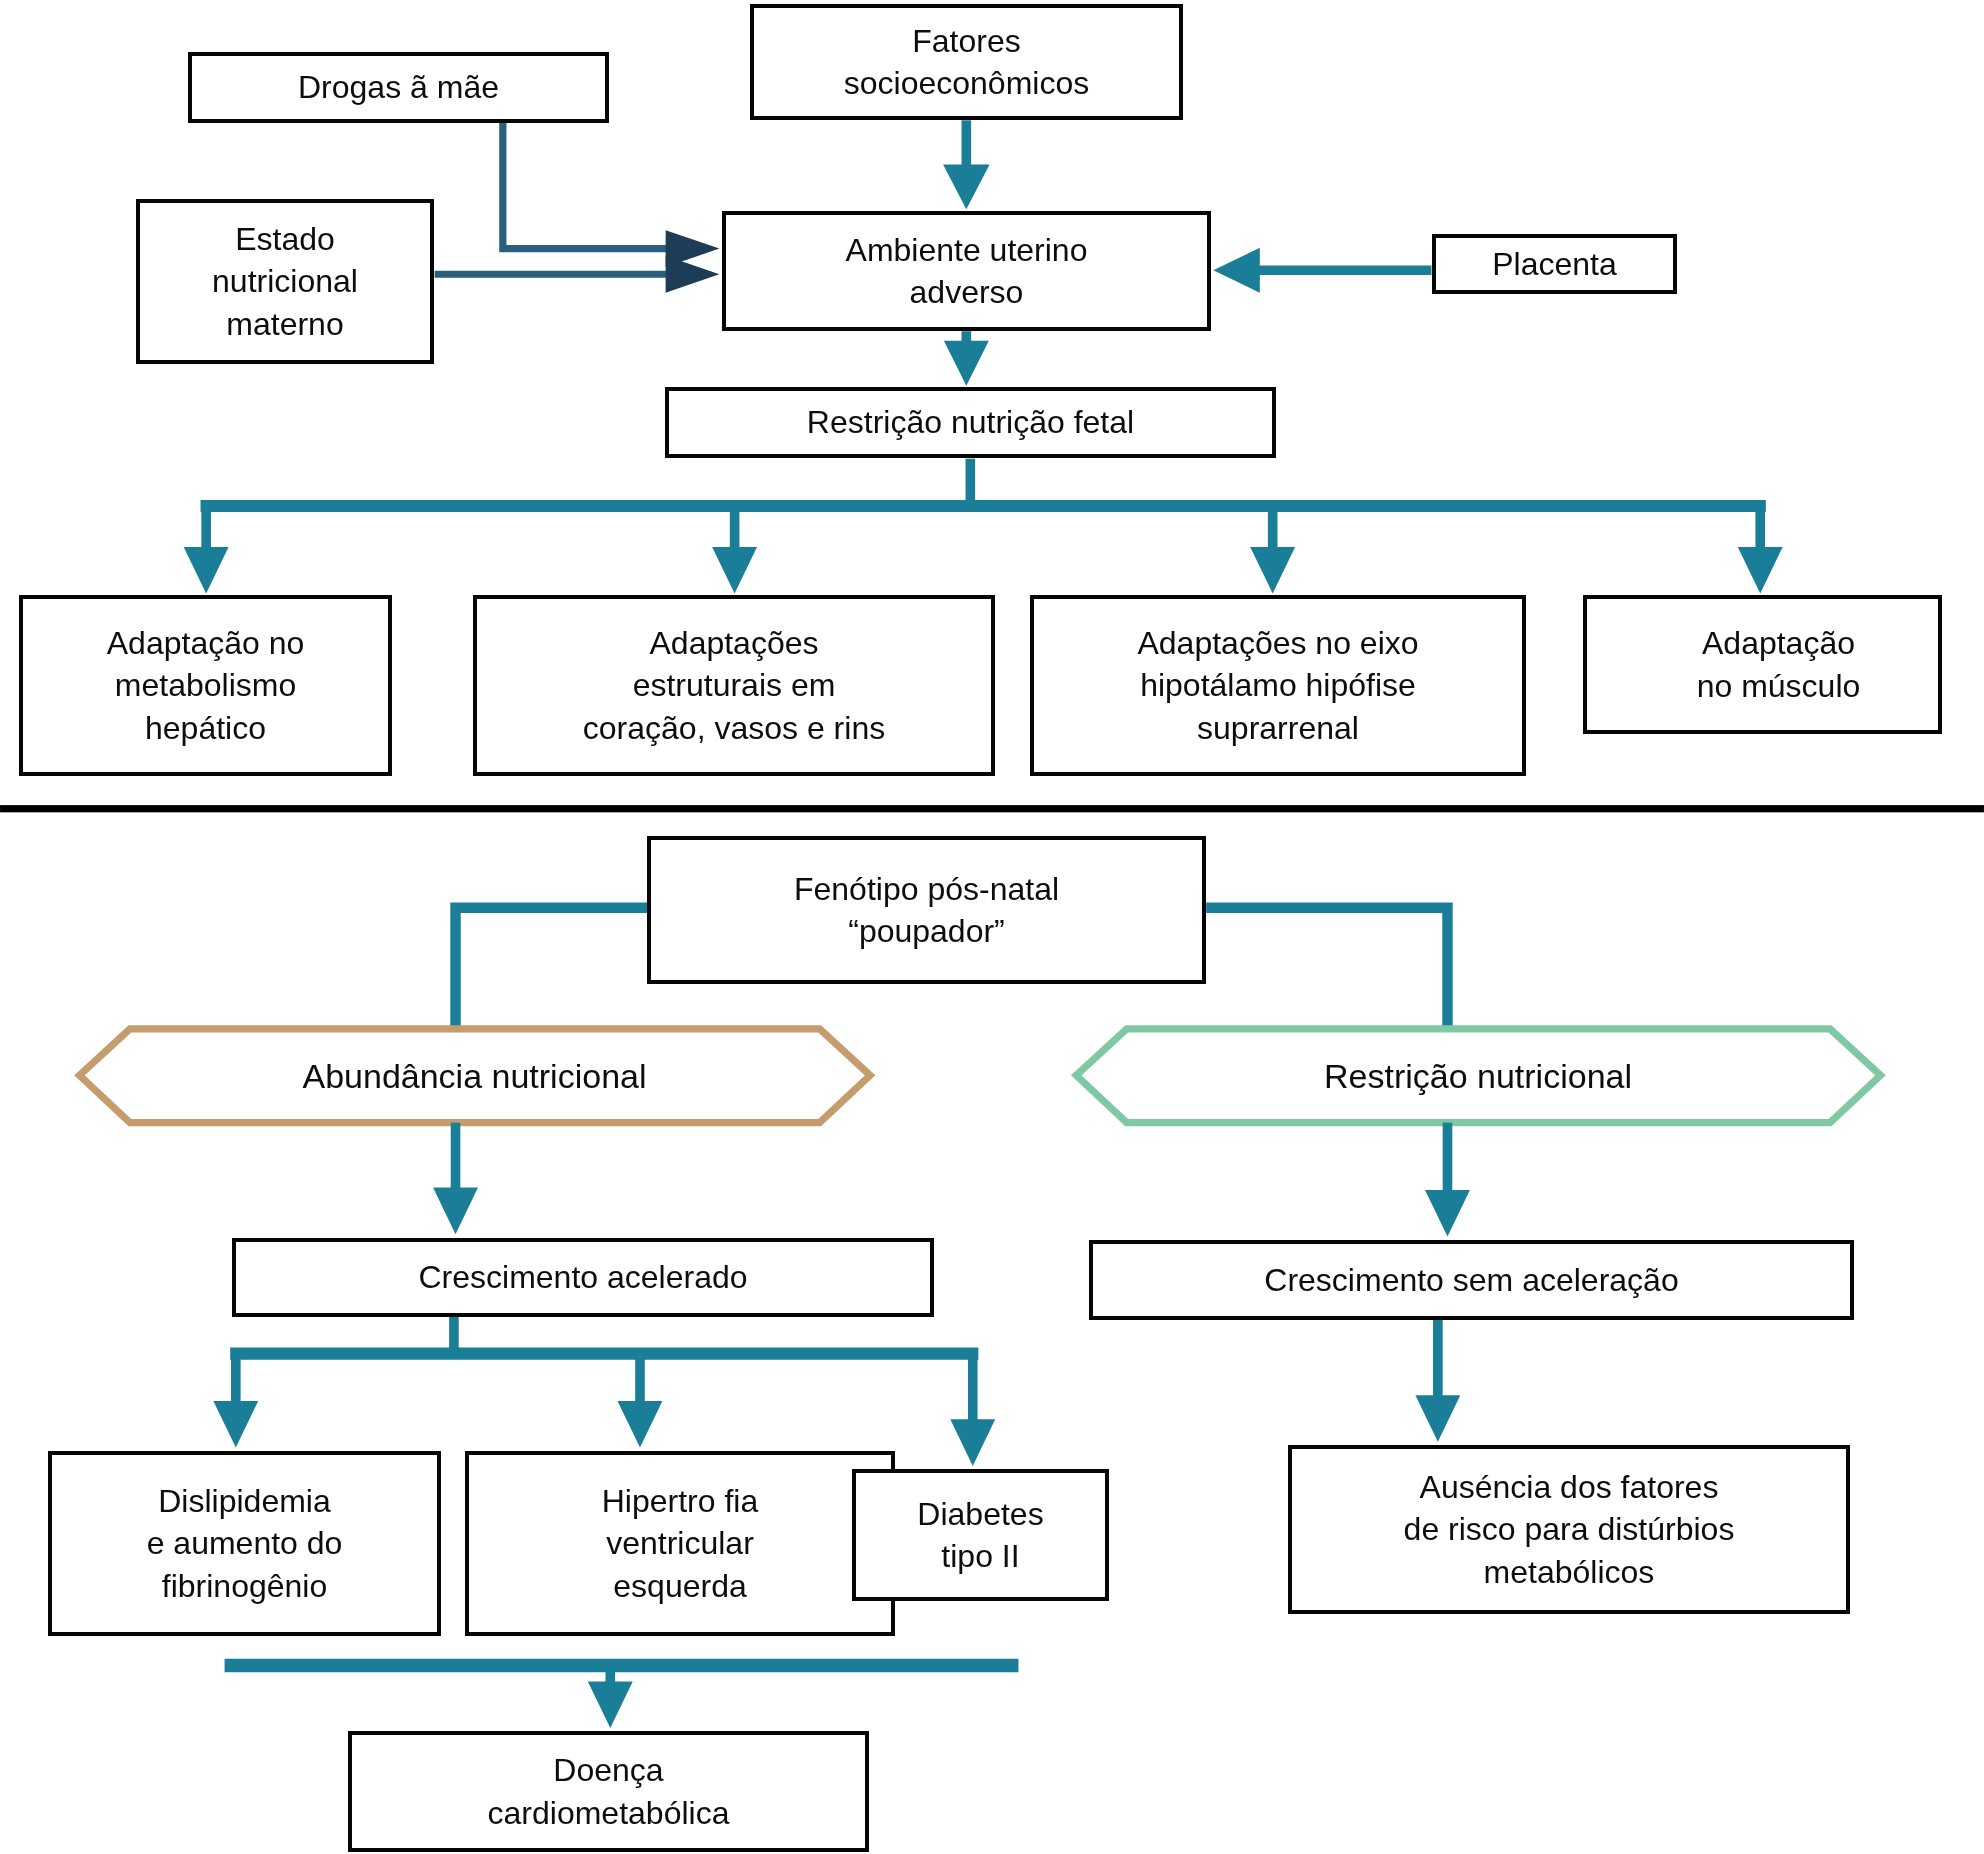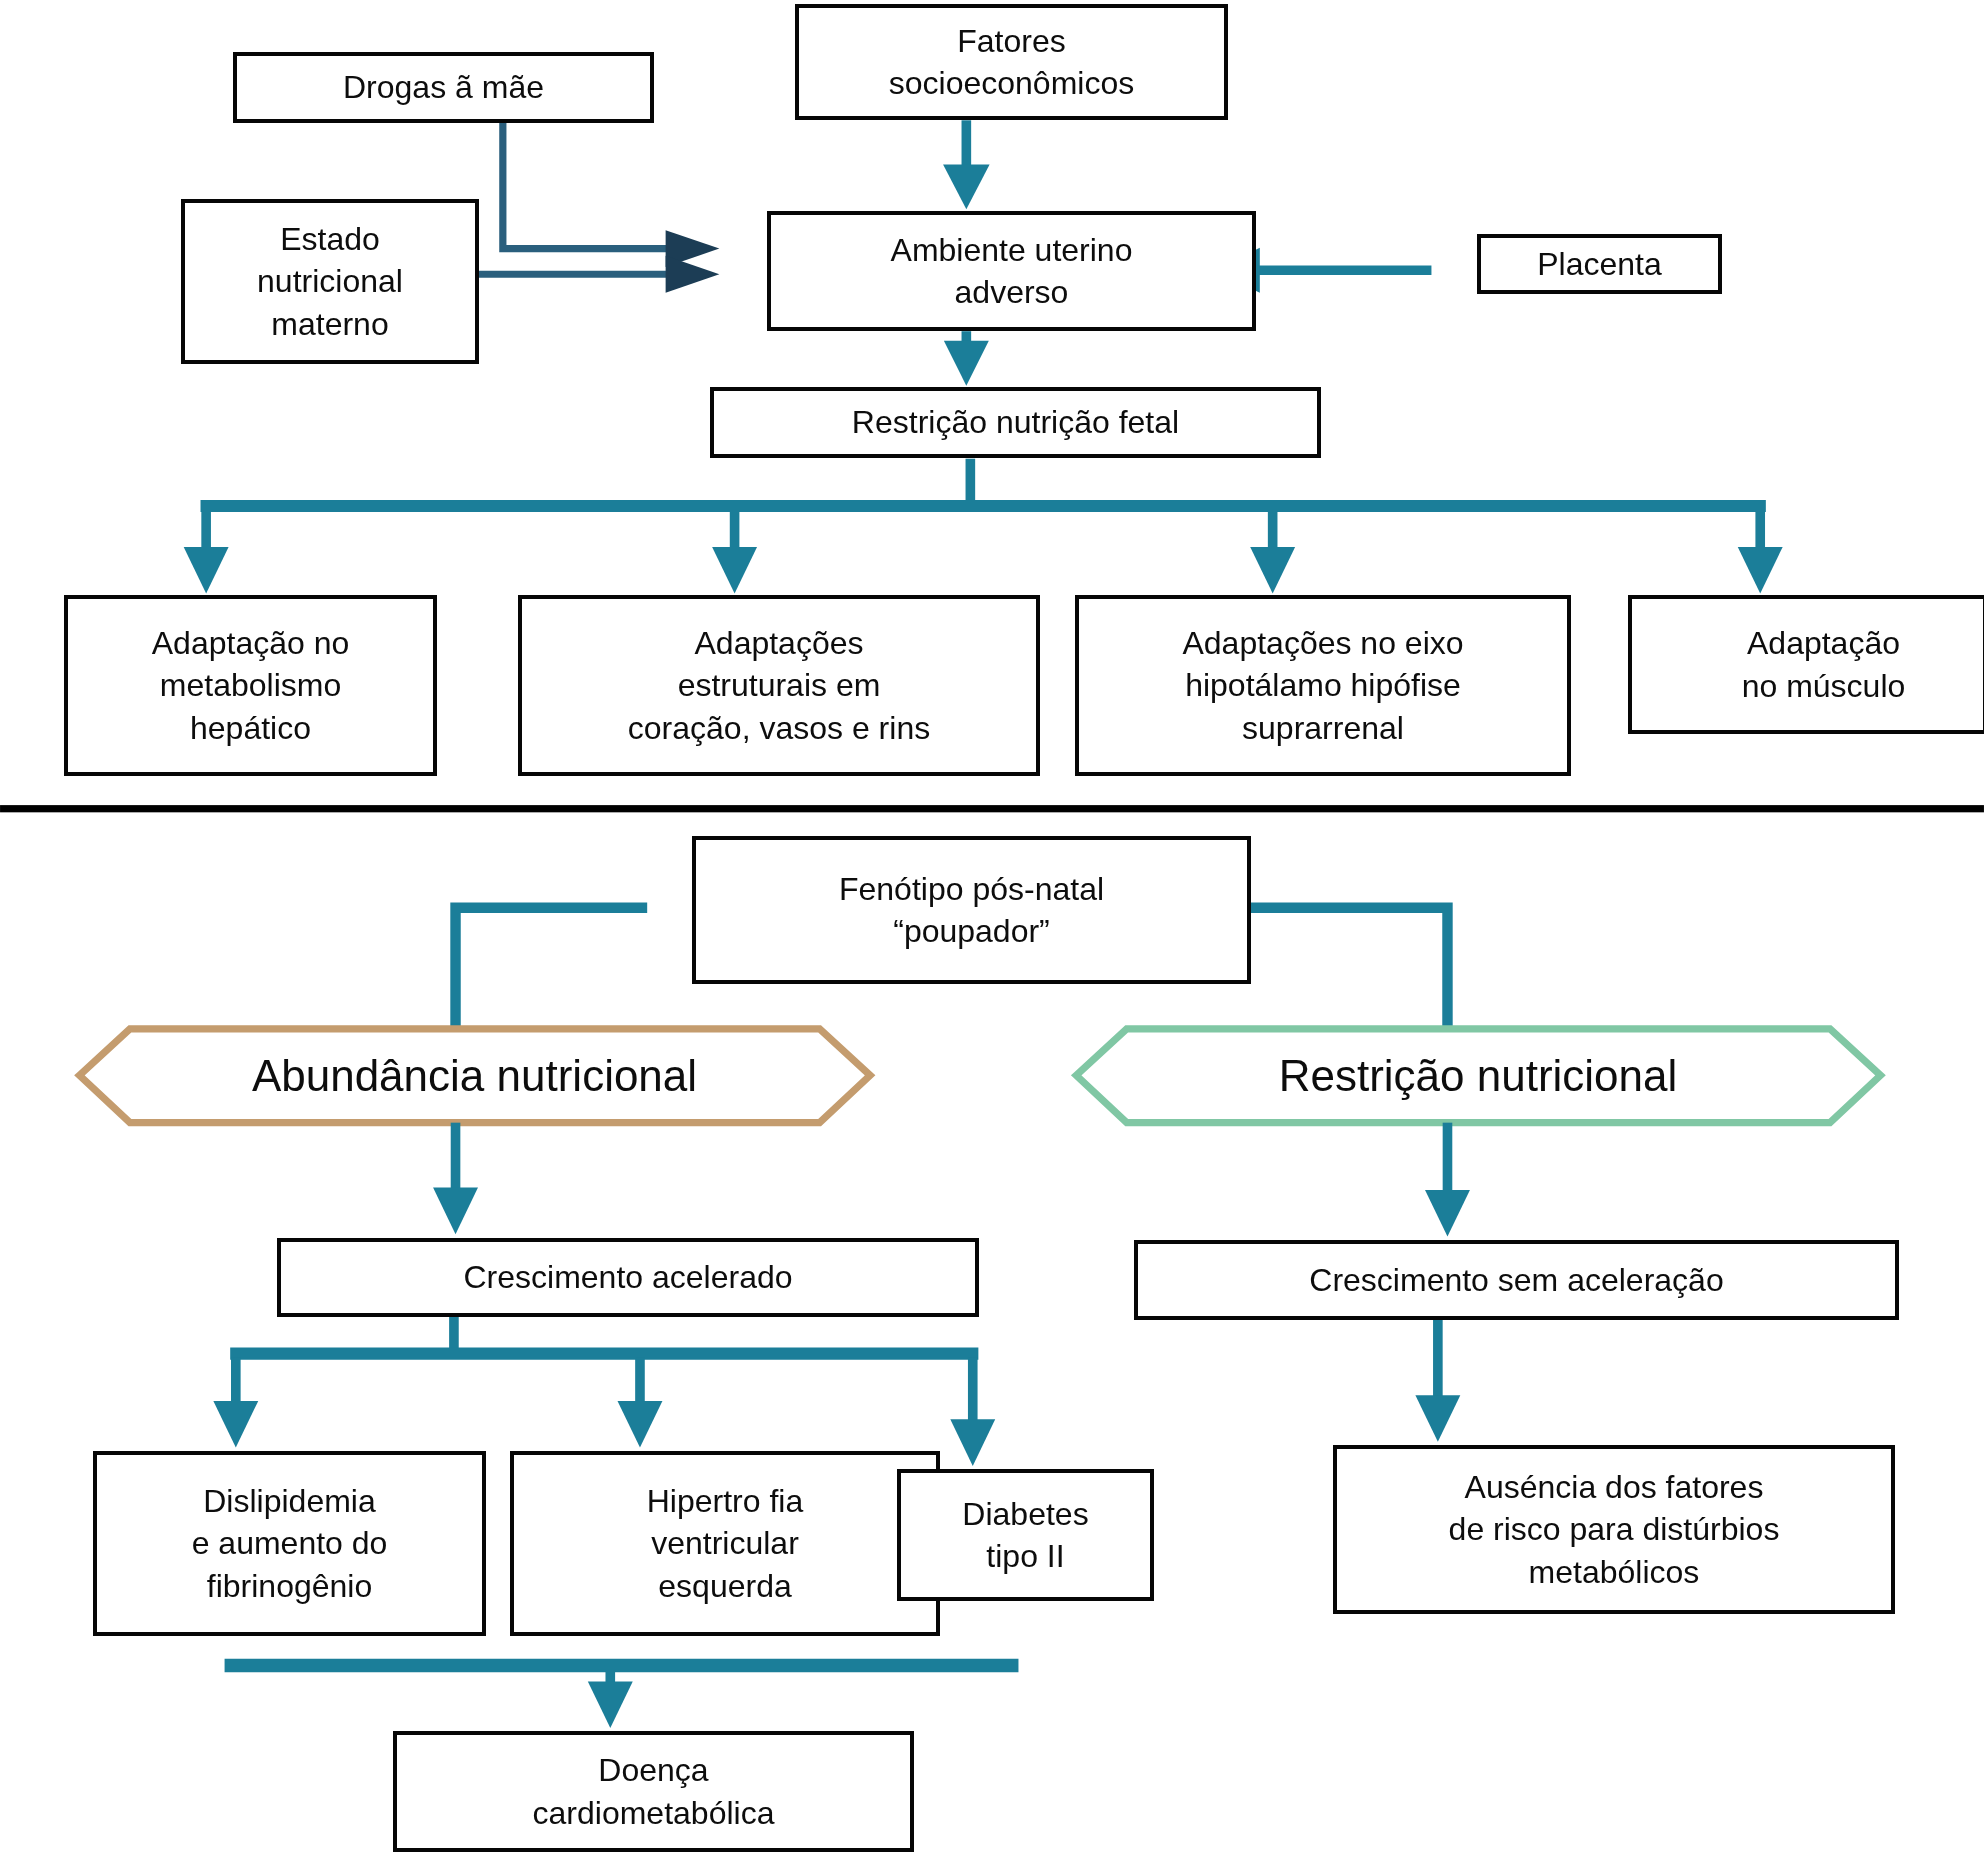--- a/index.html
+++ b/index.html
@@ -23,30 +23,29 @@
     background: #ffffff;
     border: 4px solid #060606;
     display: flex;
     align-items: center;
     justify-content: center;
     text-align: center;
     white-space: pre-line;
     font-size: 32px;
     line-height: 1.32;
     color: #0d0d0d;
-    margin-left: 45px;
   }
   .hex-label {
     position: absolute;
     box-sizing: border-box;
     display: flex;
     align-items: center;
     justify-content: center;
     text-align: center;
-    font-size: 44px;
+    font-size: 34px;
     color: #0d0d0d;
     background: transparent;
   }
   
   #n-drogas     { left: 188px;  top: 52px;   width: 421px; height: 71px;  }
   #n-fatores    { left: 750px;  top: 4px;    width: 433px; height: 116px; }
   #n-estado     { left: 136px;  top: 199px;  width: 298px; height: 165px; }
   #n-ambiente   { left: 722px;  top: 211px;  width: 489px; height: 120px; }
   #n-placenta   { left: 1432px; top: 234px;  width: 245px; height: 60px;  }
   #n-restricao  { left: 665px;  top: 387px;  width: 611px; height: 71px;  }

